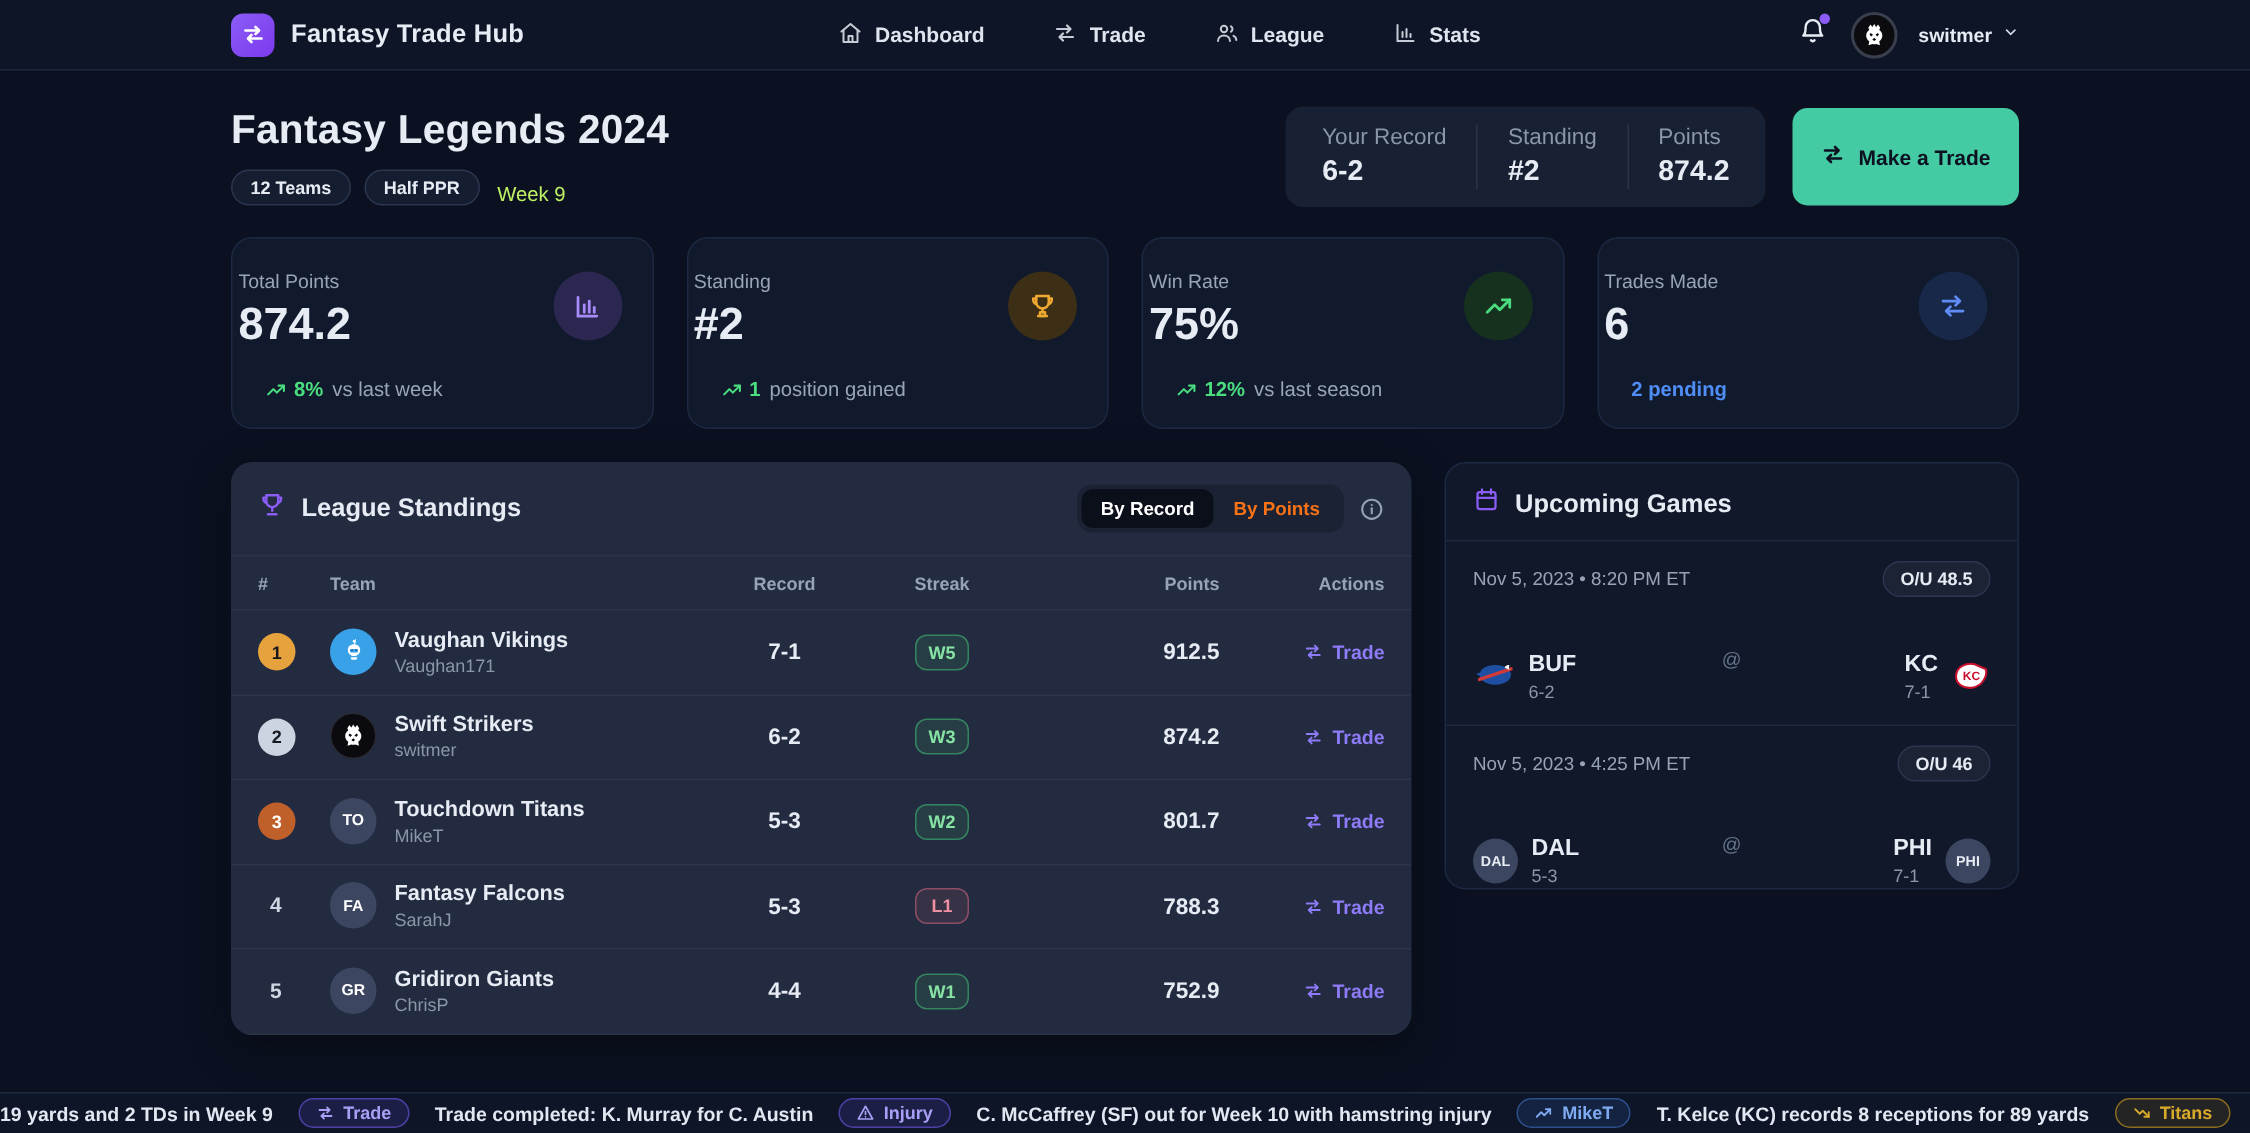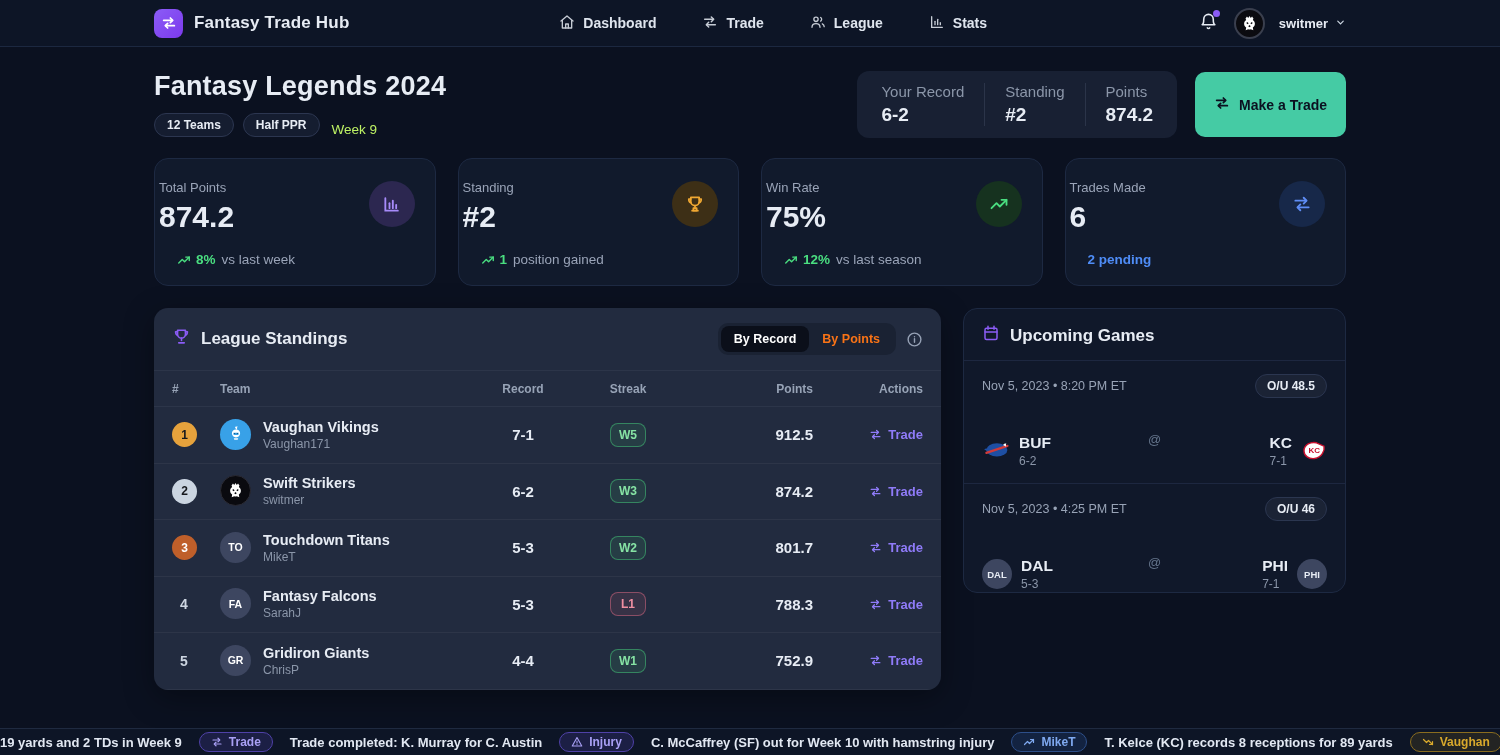--- a/index.html
+++ b/index.html
@@ -625,16 +625,16 @@
         <path d="M15 7h6v6"></path>
       </svg>
     <span>MikeT</span>
   </span>
   <span class="ticker-text">T. Kelce (KC) records 8 receptions for 89 yards</span>
   <span class="ticker-pill pill-waiver">
     <svg width="12" height="12" viewBox="0 0 24 24" fill="none" stroke="#d9a92c" stroke-width="2.4" stroke-linecap="round" stroke-linejoin="round">
         <path d="m3 7 6 6 4-4 8 8"></path>
         <path d="M15 17h6v-6"></path>
       </svg>
-    <span>Vaughan</span>
+    <span>Titans</span>
   </span>
 
 </footer>
 
 </body></html>

